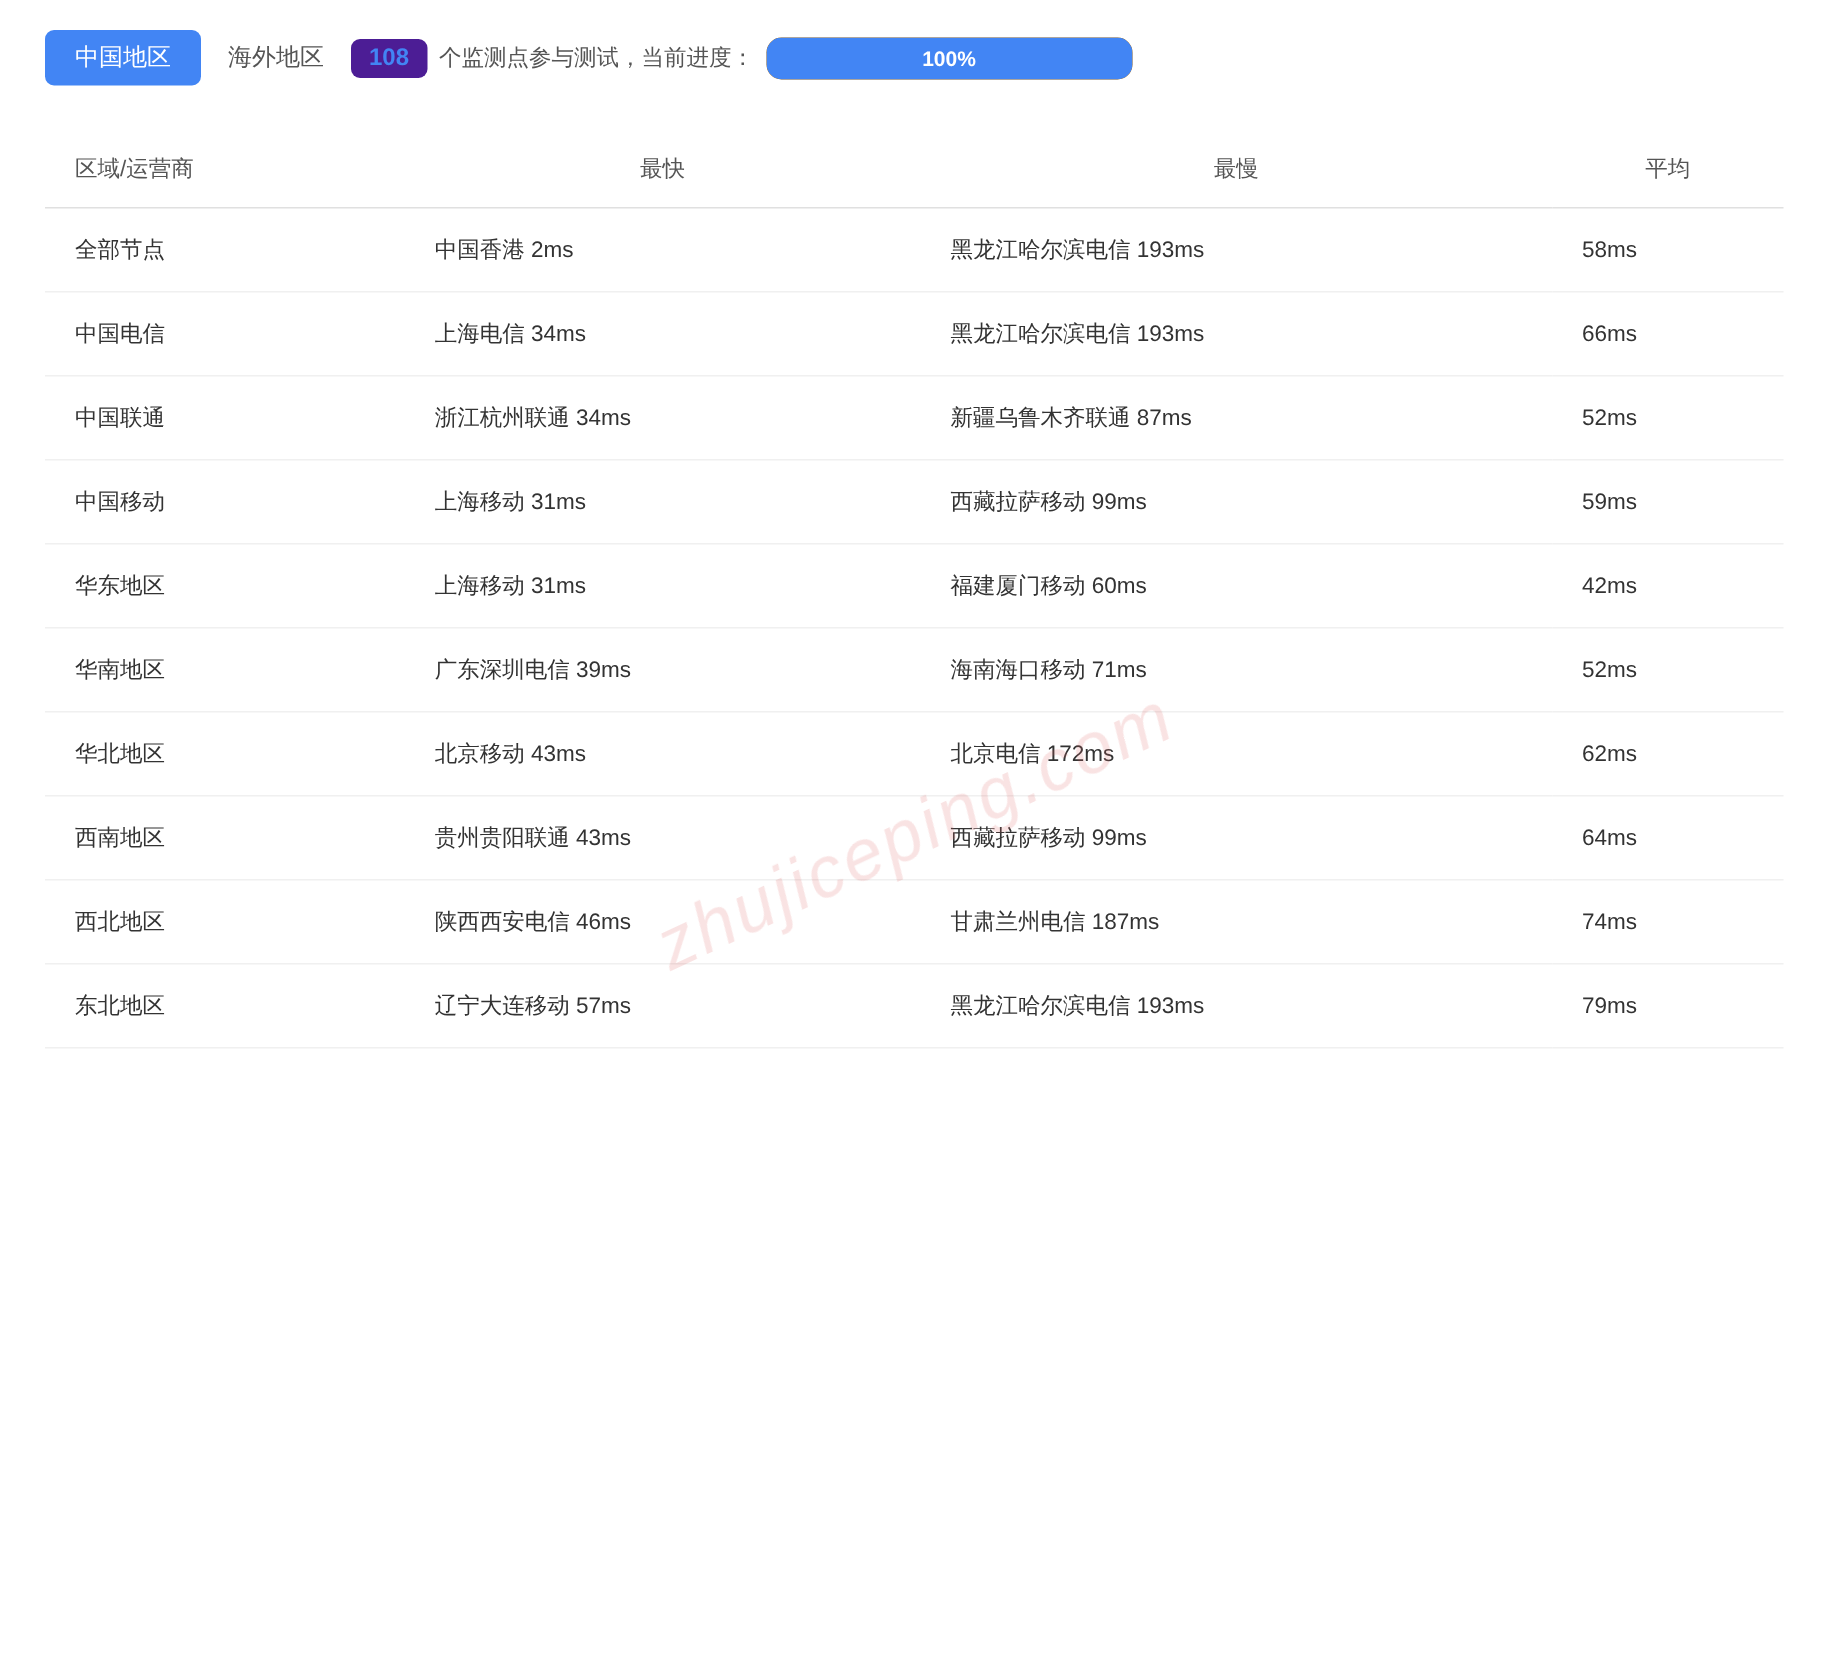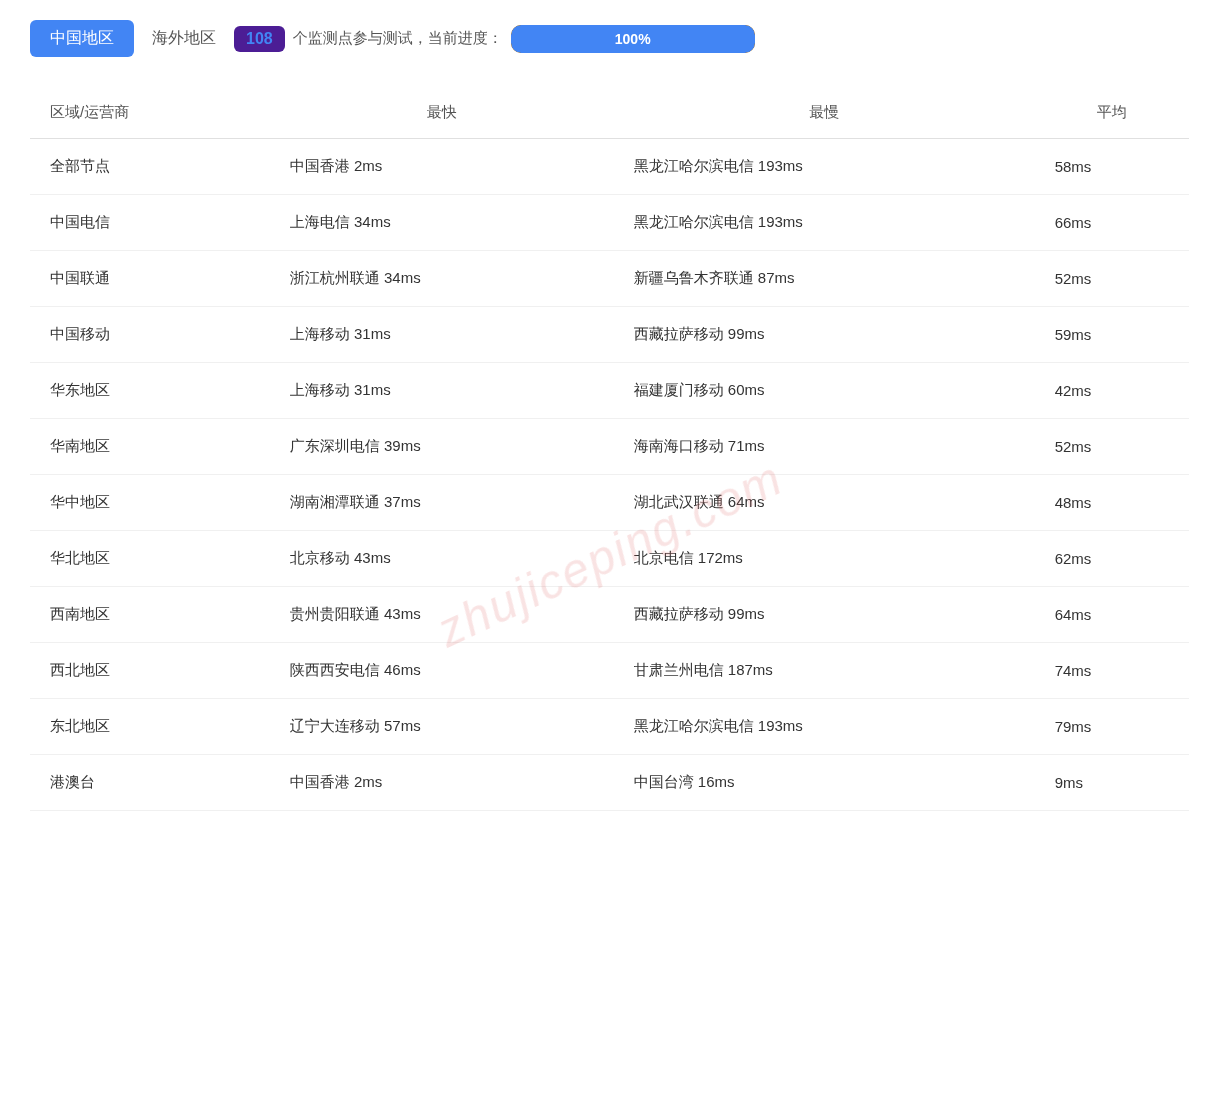--- a/index.html
+++ b/index.html
@@ -188,26 +188,20 @@
         <td>福建厦门移动 60ms</td>
         <td>42ms</td>
       </tr>
       <tr>
         <td>华南地区</td>
         <td>广东深圳电信 39ms</td>
         <td>海南海口移动 71ms</td>
         <td>52ms</td>
       </tr>
       <tr>
-        <td>华中地区</td>
-        <td>湖南湘潭联通 37ms</td>
-        <td>湖北武汉联通 64ms</td>
-        <td>48ms</td>
-      </tr>
-      <tr>
         <td>华北地区</td>
         <td>北京移动 43ms</td>
         <td>北京电信 172ms</td>
         <td>62ms</td>
       </tr>
       <tr>
         <td>西南地区</td>
         <td>贵州贵阳联通 43ms</td>
         <td>西藏拉萨移动 99ms</td>
         <td>64ms</td>
@@ -217,20 +211,14 @@
         <td>陕西西安电信 46ms</td>
         <td>甘肃兰州电信 187ms</td>
         <td>74ms</td>
       </tr>
       <tr>
         <td>东北地区</td>
         <td>辽宁大连移动 57ms</td>
         <td>黑龙江哈尔滨电信 193ms</td>
         <td>79ms</td>
       </tr>
-      <tr>
-        <td>港澳台</td>
-        <td>中国香港 2ms</td>
-        <td>中国台湾 16ms</td>
-        <td>9ms</td>
-      </tr>
     </tbody>
 </table>
 
 </body></html>

